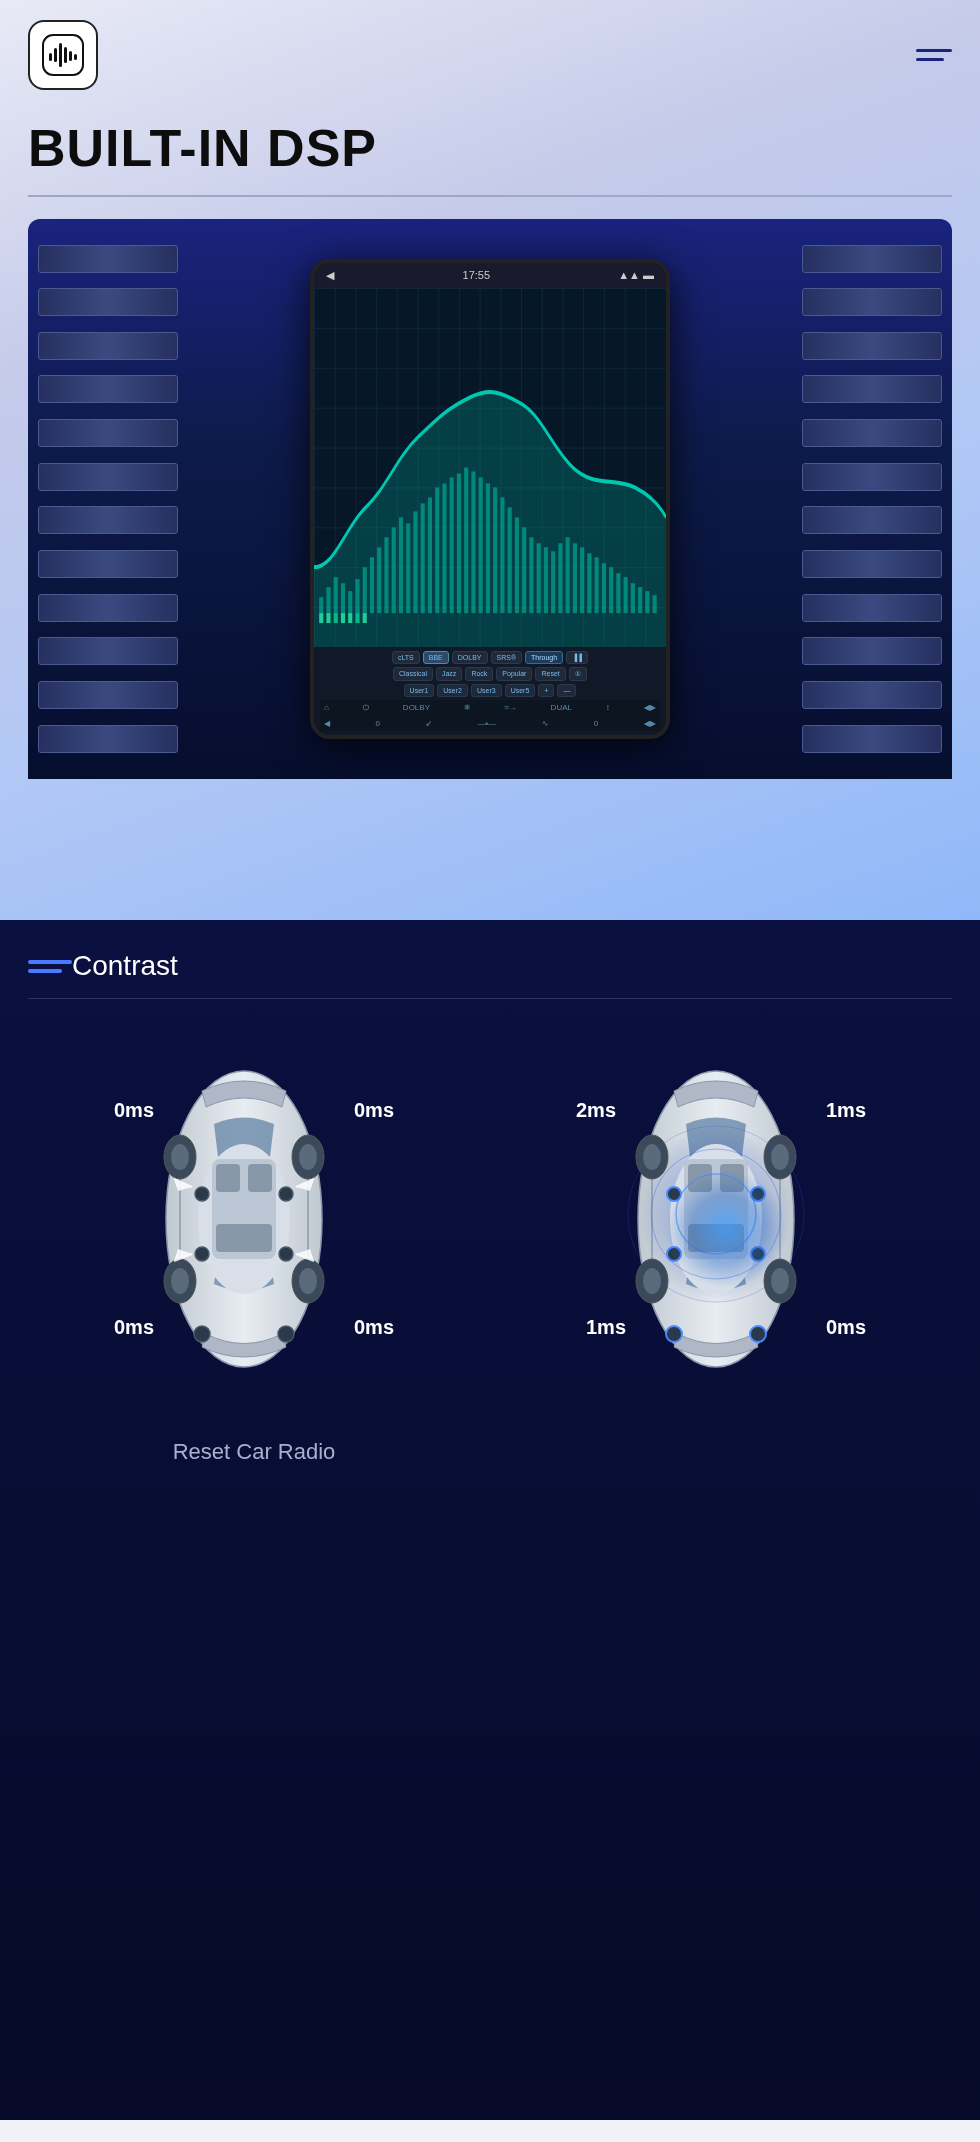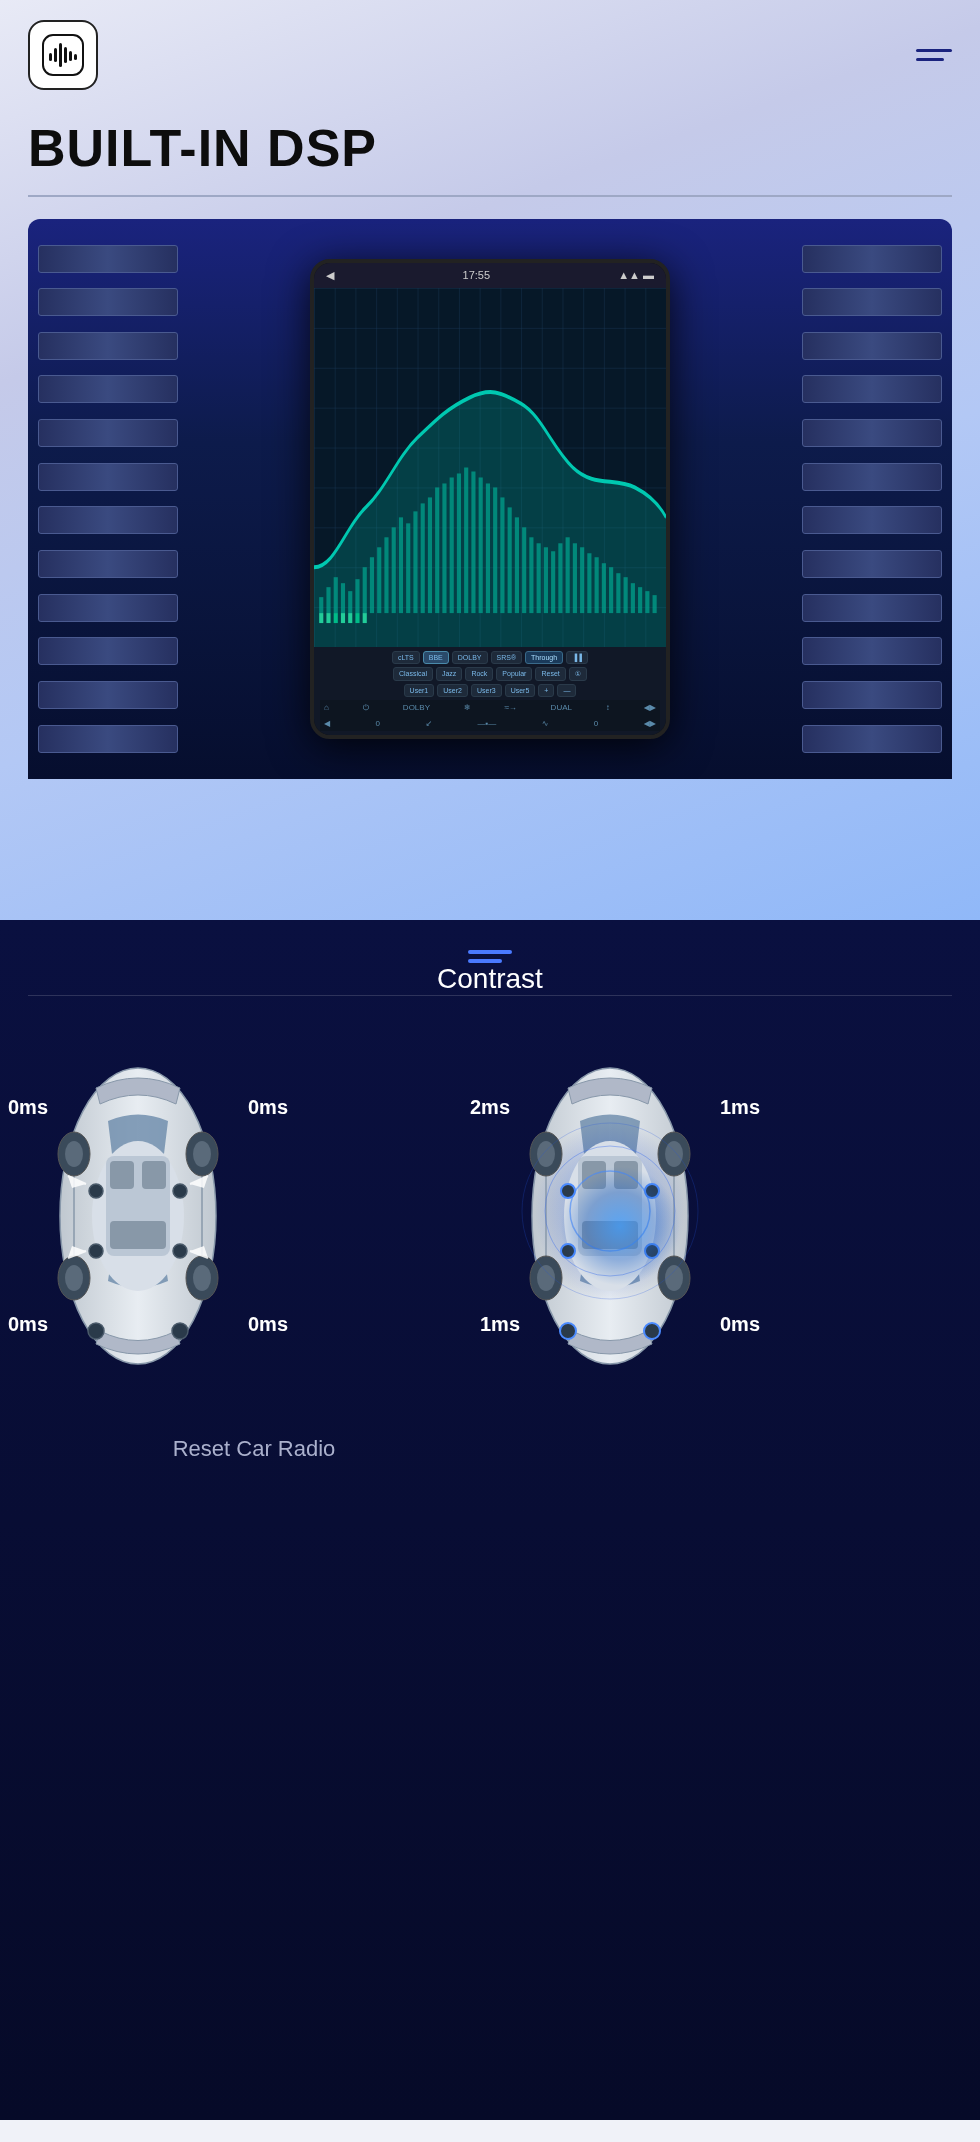--- a/index.html
+++ b/index.html
@@ -205,23 +205,23 @@
 
     
     .bottom-section {
       background: linear-gradient(180deg, #0a1040 0%, #060a28 100%);
       padding: 30px 28px 40px;
       min-height: 1200px;
     }
 
     .contrast-header {
       display: flex;
-      justify-content: flex-end;
+      justify-content: flex-start;
       align-items: center;
-      flex-direction: column;
+      margin-bottom: 16px;
     }
 
     .contrast-lines {
       display: flex;
       flex-direction: column;
       gap: 5px;
     }
     .contrast-lines .cl {
       height: 4px;
       background: #4a7aff;
@@ -250,20 +250,21 @@
       align-items: flex-start;
       gap: 20px;
       margin-bottom: 50px;
     }
 
     .car-col {
       flex: 1;
       position: relative;
       display: flex;
       flex-direction: column;
+      align-items: center;
     }
 
     .car-top-view {
       position: relative;
       width: 240px;
       height: 380px;
     }
 
     
     .ms-label {

